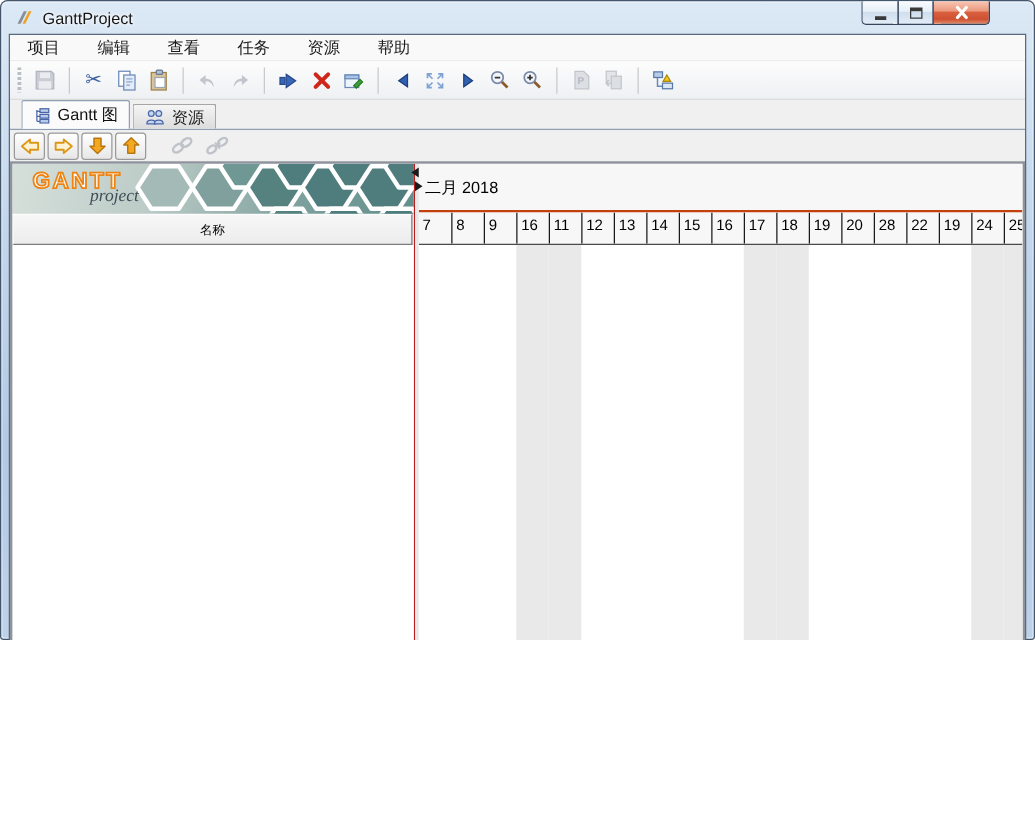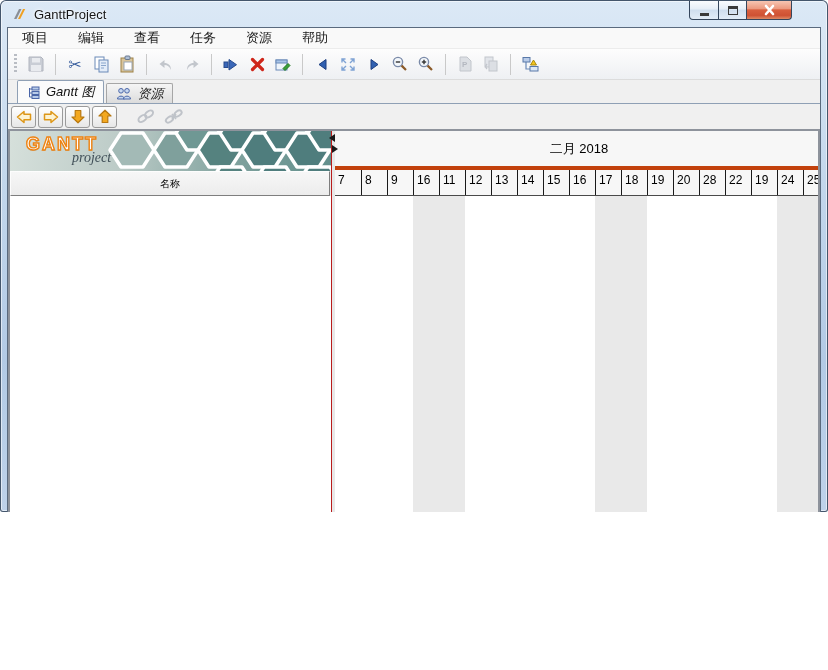--- a/index.html
+++ b/index.html
@@ -27,21 +27,21 @@
   .menu-item{padding:2px 7px;}
   .toolbar{height:31px;background:linear-gradient(#fdfdfd,#eef0f3);border-bottom:1px solid #dcdcdc;
     display:flex;align-items:center;padding-left:4px;}
   .grip{width:3px;height:20px;margin:0 6px 0 2px;
     background:repeating-linear-gradient(#b9bdc4 0 2px,transparent 2px 4px);}
   .tbtn{width:24px;height:24px;display:flex;align-items:center;justify-content:center;margin:0 1px;border-radius:3px;}
   .tsep{width:1px;height:21px;background:#c9c9c9;margin:0 6px;}
   
   .tabbar{height:23px;display:flex;align-items:flex-end;padding-left:9px;background:#f0f0f0;}
   .tab{display:flex;align-items:center;gap:5px;padding:0 9px;font-size:13px;color:#111;
-    border:1px solid #8fa0b5;border-bottom:none;border-radius:2px 2px 0 0;margin-right:2px;position:relative;font-style:italic;}
+    border:1px solid #8fa0b5;border-bottom:none;border-radius:2px 2px 0 0;margin-right:2px;position:relative;}
   .tab.selected{background:#fbfbfb;height:23px;z-index:2;}
   .tab.unselected{background:linear-gradient(#f5f5f5,#dcdcdc);border-color:#a6a6a6;height:20px;color:#222;}
   .tabcontent{flex:1;border-top:1px solid #8fa0b5;background:#f0f0f0;display:flex;flex-direction:column;min-height:0;}
   
   .navbar{height:25px;display:flex;align-items:center;padding-left:3px;background:#f0f0f0;flex:0 0 25px;}
   .nav-btn{width:25px;height:22px;border:1px solid #9a9a9a;border-radius:3px;margin-right:2px;
     background:linear-gradient(#ffffff,#e7e7e7);display:flex;align-items:center;justify-content:center;}
   .nav-disabled{display:flex;gap:6px;margin-left:16px;}
   .dis-icon{width:22px;height:22px;display:flex;align-items:center;justify-content:center;}
   
@@ -54,22 +54,22 @@
   .logo-sub{position:absolute;left:62px;top:19px;font-family:"Liberation Serif",serif;font-style:italic;font-size:14px;color:#3f4e57;}
   .table-header{height:25px;flex:0 0 25px;display:flex;background:#e9e9e9;}
   .th{flex:1;border:1px solid;border-color:#fdfdfd #7e7e7e #7e7e7e #fdfdfd;margin-right:1px;
     background:linear-gradient(#f7f7f7,#ececec);display:flex;align-items:center;justify-content:center;font-size:10px;color:#000;}
   .table-body{flex:1;background:#fff;}
   .splitter{width:3px;flex:0 0 3px;background:#e8e8e8;position:relative;overflow:visible;z-index:3;}
   .spl-left{position:absolute;top:3px;left:-3px;width:0;height:0;border-top:4px solid transparent;border-bottom:4px solid transparent;border-right:6px solid #1a1a1a;}
   .spl-right{position:absolute;top:14px;left:0;width:0;height:0;border-top:4px solid transparent;border-bottom:4px solid transparent;border-left:6px solid #1a1a1a;}
   
   .chart{flex:1;display:flex;flex-direction:column;background:#fff;overflow:hidden;min-height:0;}
-  .month-row{height:39px;flex:0 0 39px;background:#f7f7f7;border-bottom:4px solid #c2410c;
-    display:flex;align-items:center;padding-left:5px;font-size:13px;color:#000;justify-content:center;}
+  .month-row{height:39px;flex:0 0 39px;background:#f7f7f7;border-bottom:2px solid #c2410c;
+    display:flex;align-items:center;padding-left:5px;font-size:13px;color:#000;}
   .day-row{height:26px;flex:0 0 26px;background:#f7f7f7;border-bottom:1px solid #4a4a4a;display:flex;overflow:hidden;}
   .day-cell{width:26px;flex:0 0 26px;font-size:12px;color:#000;padding:3px 0 0 3px;border-left:1px solid #1a1a1a;}
   .day-cell:first-child{border-left:none;}
   .chart-body{flex:1;position:relative;background:#fff;overflow:hidden;}
   .weekend-stripe{position:absolute;top:0;bottom:0;background:#e9e9e9;}
   
   .statusbar{height:28px;flex:0 0 28px;background:#f0f0f0;border-top:1px solid #d8d8d8;position:relative;font-size:13px;color:#1d1d55;}
   .status-sep-left{position:absolute;left:72px;top:5px;}
   .status-sep-right{position:absolute;left:552px;top:5px;}
 </style>

